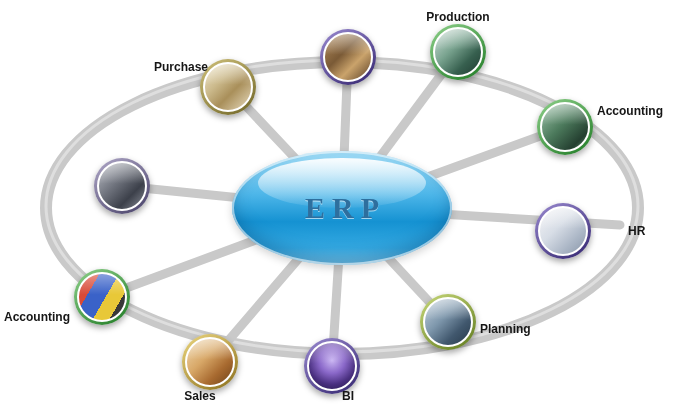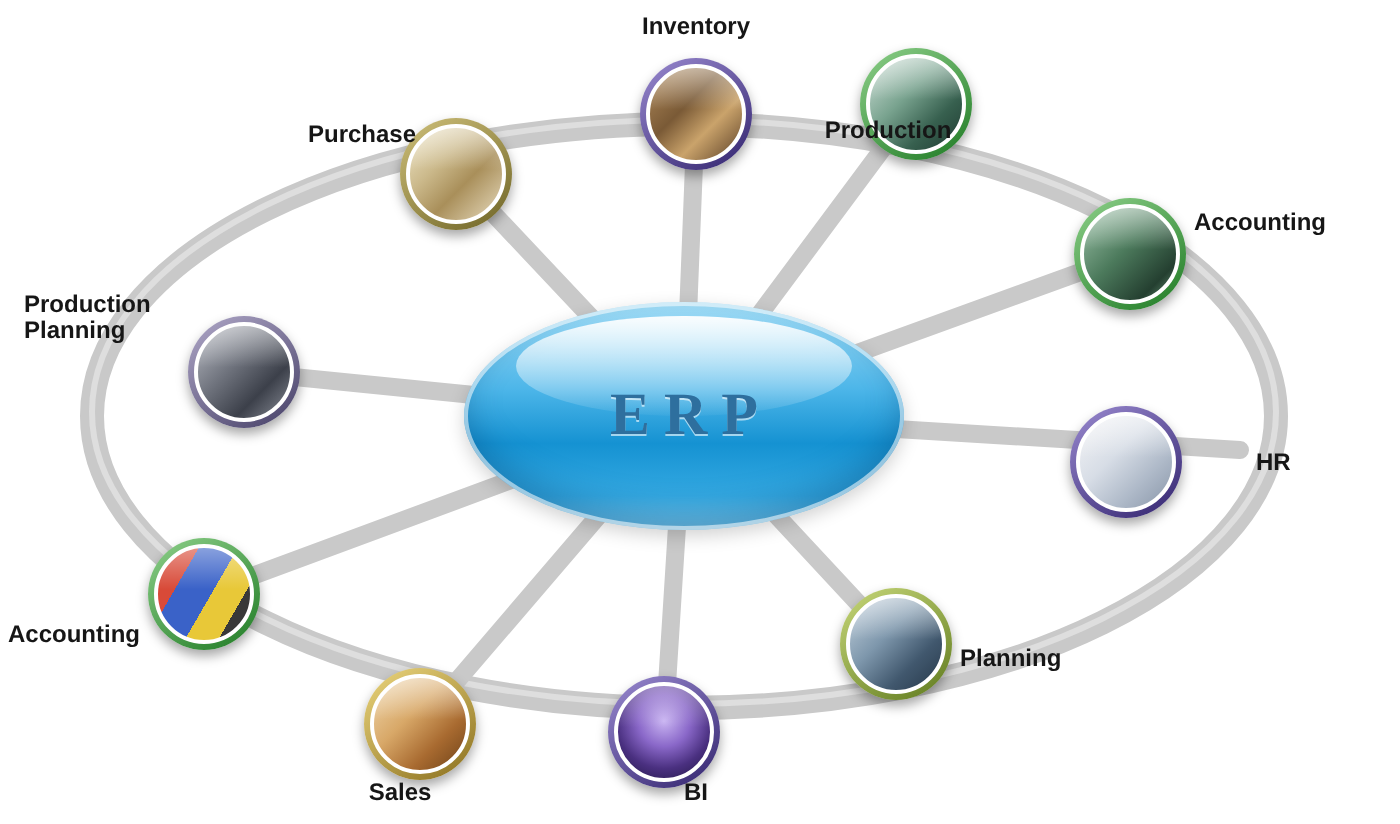--- a/index.html
+++ b/index.html
@@ -62,21 +62,21 @@
   .n-delivery { left:420px; top:294px; }
   .n-bi { left:304px; top:338px; }
   .n-sales { left:182px; top:334px; }
   .n-engineering { left:74px; top:269px; }
   .n-prodplan { left:94px; top:158px; }
   .n-purchase { left:200px; top:59px; }
 
   
   .label { position:absolute; font-size:12px; font-weight:bold; color:#161616; line-height:13px; }
   .l-inventory { left:300px; top:7px; width:96px; text-align:center; }
-  .l-production { left:396px; top:11px; width:96px; text-align:center;margin-top:48px; }
+  .l-production { left:410px; top:11px; width:96px; text-align:center; }
   .l-accounting { left:597px; top:105px; }
   .l-hr { left:628px; top:225px; }
   .l-delivery { left:480px; top:323px; }
   .l-bi { left:322px; top:390px; width:30px;padding-left:20px; }
   .l-sales { left:170px; top:390px; width:60px; text-align:center; }
   .l-engineering { left:4px; top:311px; }
   .l-prodplan { left:12px; top:146px; width:72px; }
   .l-purchase { left:134px; top:61px;padding-left:20px; }
 </style>
 </head>
@@ -129,24 +129,22 @@
   <div class="node r-green n-engineering">
     <div class="node-inner p-engineering"></div>
   </div>
   <div class="node r-graypurple n-prodplan">
     <div class="node-inner p-prodplan"></div>
   </div>
   <div class="node r-olive n-purchase">
     <div class="node-inner p-purchase"></div>
   </div>
 
-  <span class="label l-inventory">Inventory</span>
   <span class="label l-production">Production</span>
   <span class="label l-accounting">Accounting</span>
   <span class="label l-hr">HR</span>
   <span class="label l-delivery">Planning</span>
   <span class="label l-bi">BI</span>
   <span class="label l-sales">Sales</span>
   <span class="label l-engineering">Accounting</span>
-  <span class="label l-prodplan">Production Planning</span>
   <span class="label l-purchase">Purchase</span>
 
 </div>
 
 </body></html>

